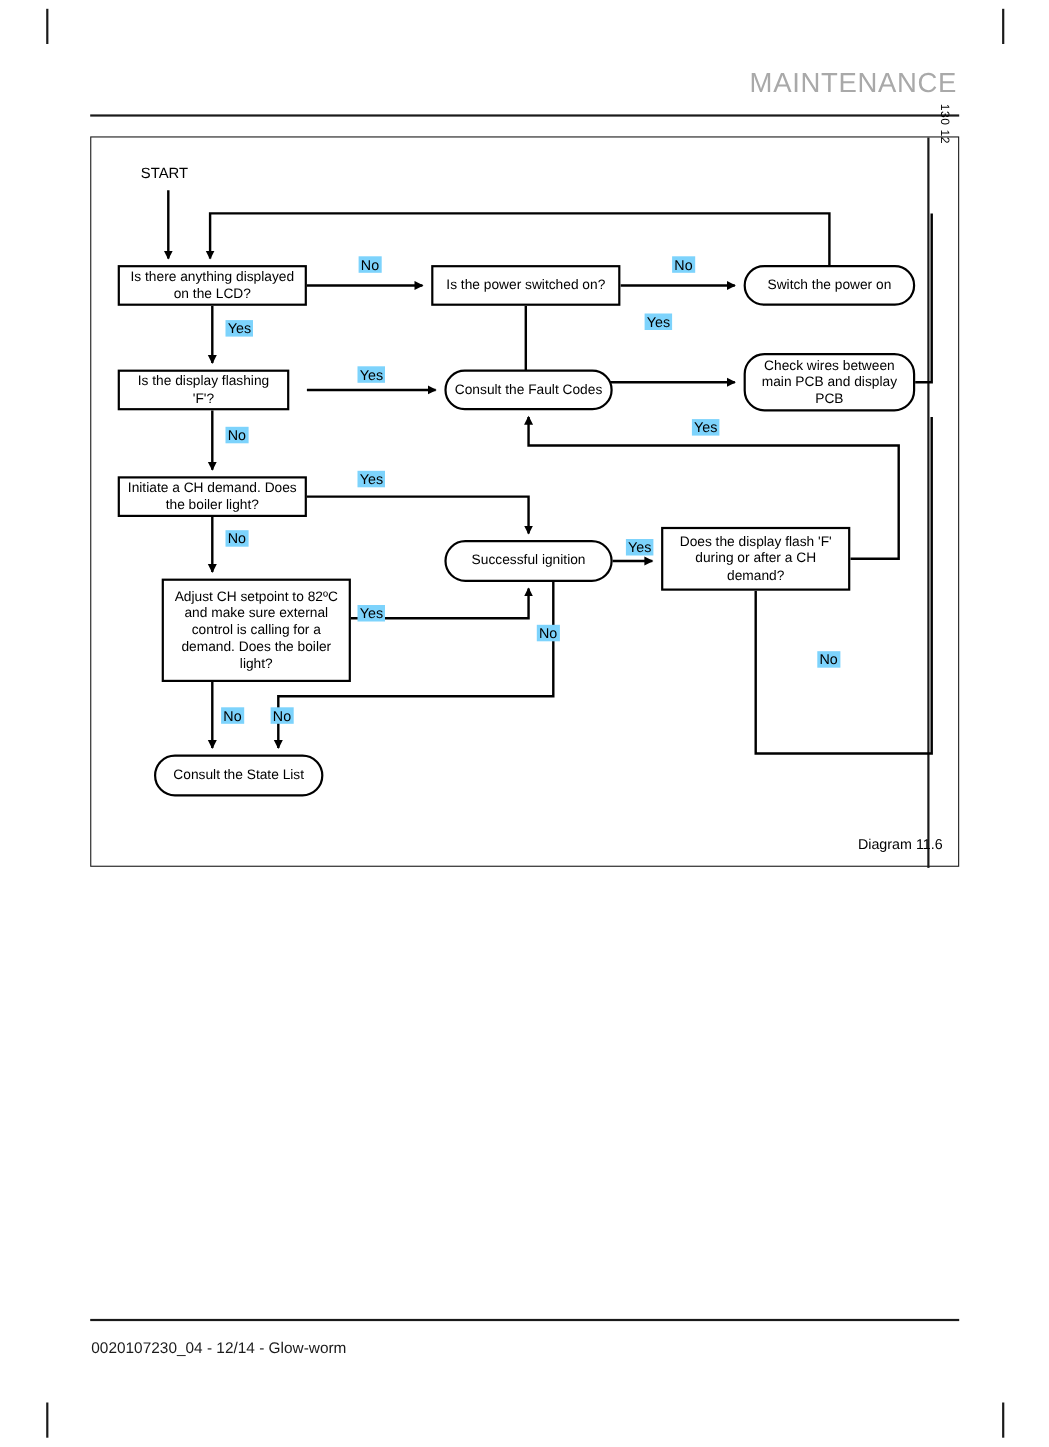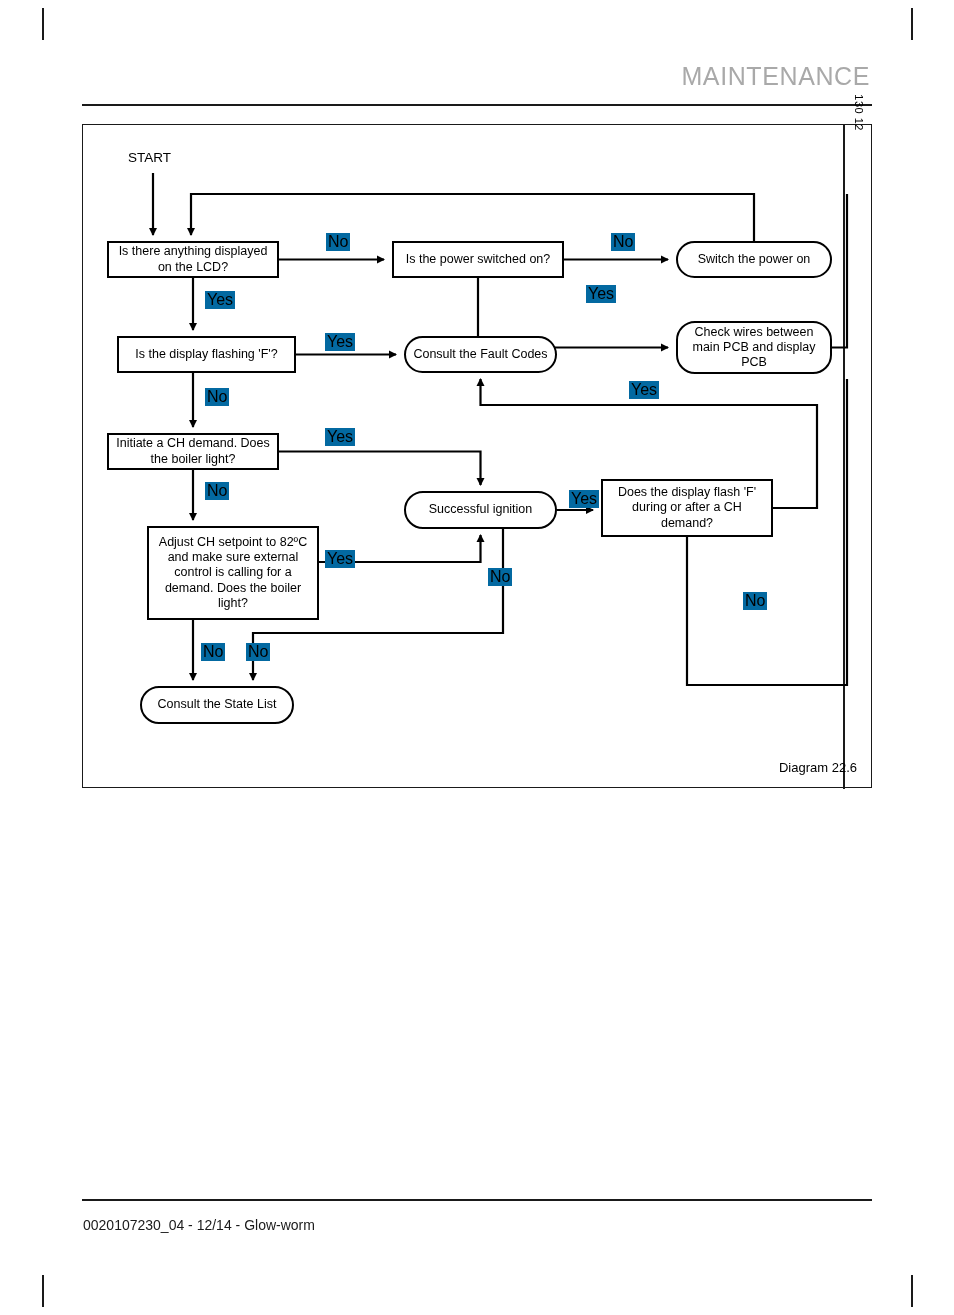--- a/index.html
+++ b/index.html
@@ -138,23 +138,23 @@
   .start-label {
     position: absolute;
     font-size: 13.5px;
     white-space: nowrap;
     z-index: 6;
   }
 
   
   .edge-label {
     position: absolute;
-    font-size: 16px;
-    white-space: nowrap;
-    background: #0369a1;
+    font-size: 13px;
+    white-space: nowrap;
+    background: #7dd3fc;
     padding: 0 2px;
     z-index: 6;
   }
 
   
   .wires {
     position: absolute;
     left: 0;
     top: 0;
     width: 790px;
@@ -234,21 +234,21 @@
       </div>
 
       <div class="node" style="left:309px; top:116px; width:172px; height:37px;">
         <span>Is the power switched on?</span>
       </div>
 
       <div class="node rounded" style="left:593px; top:116px; width:156px; height:37px;">
         <span>Switch the power on</span>
       </div>
 
-      <div class="node" style="left:34px; top:211px; width:179px; height:37px;">
+      <div class="node" style="left:24px; top:211px; width:156px; height:37px;">
         <span>Is the display flashing 'F'?</span>
       </div>
 
       <div class="node rounded" style="left:593px; top:196px; width:156px; height:53px;">
         <span>Check wires between main PCB and display PCB</span>
       </div>
 
       <div class="node rounded" style="left:321px; top:211px; width:153px; height:37px;">
         <span>Consult the Fault Codes</span>
       </div>
@@ -282,21 +282,21 @@
       <div class="edge-label" style="left:122px; top:263px;">No</div>
       <div class="edge-label" style="left:242px; top:303px;">Yes</div>
       <div class="edge-label" style="left:122px; top:357px;">No</div>
       <div class="edge-label" style="left:486px; top:365px;">Yes</div>
       <div class="edge-label" style="left:242px; top:425px;">Yes</div>
       <div class="edge-label" style="left:405px; top:443px;">No</div>
       <div class="edge-label" style="left:660px; top:467px;">No</div>
       <div class="edge-label" style="left:118px; top:518px;">No</div>
       <div class="edge-label" style="left:163px; top:518px;">No</div>
 
-      <div class="diagram-label">Diagram 22.6</div>
+      <div class="diagram-label">Diagram 11.6</div>
 
     </div>
   </div>
 
   <div class="footer-rule"></div>
   <div class="footer-text">0020107230_04 - 12/14 - Glow-worm</div>
 
 </div>
 
 </body></html>

